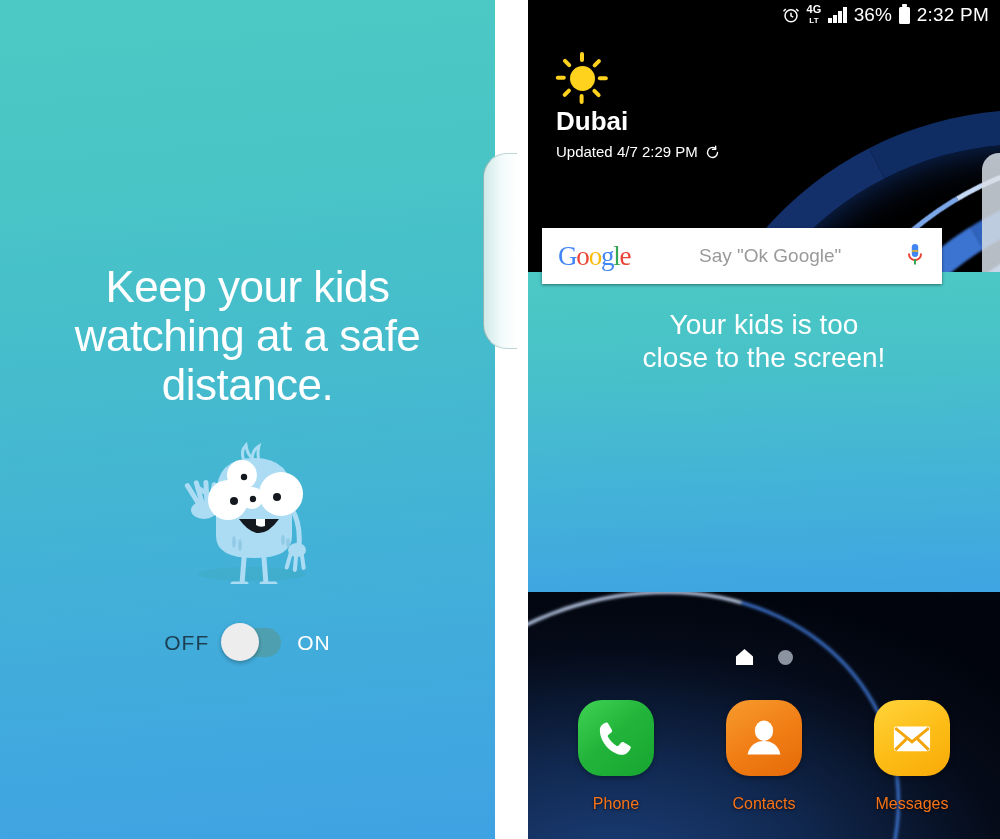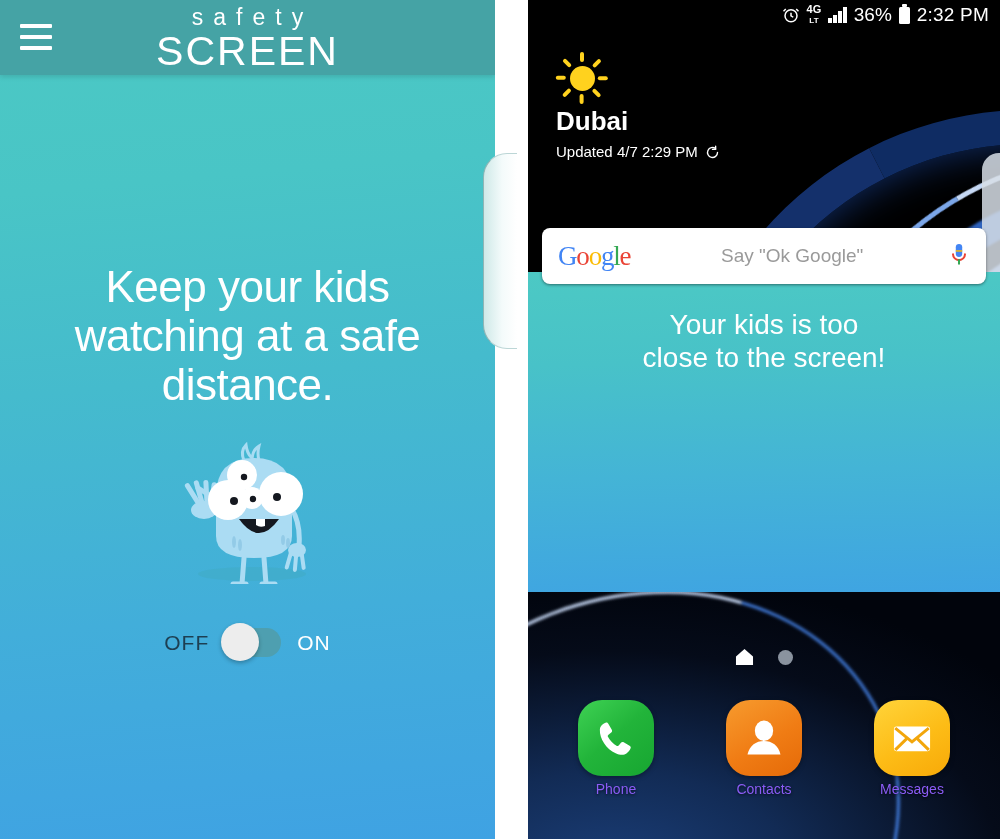--- a/index.html
+++ b/index.html
@@ -178,22 +178,22 @@
   .w-sun .ray{
     position:absolute; left:24.2px; top:0px; width:3.6px; height:10px;
     background:#FFD21E; border-radius:2px; transform-origin:1.8px 26px;
   }
   .w-city{ font-size:26px; margin-top:2px; font-weight:700; }
   .w-updated{ font-size:15px; margin-top:6px; display:flex; align-items:flex-end; gap:7px; }
   .refresh-ic{ width:15px; height:15px; }
 
   
   .gbar{
-    position:absolute; left:14px; top:228px; width:444px; height:56px;
-    background:#fff; border-radius:8px; z-index:9;
+    position:absolute; left:14px; top:228px; width:400px; height:56px;
+    background:#fff; border-radius:0; z-index:9;
     box-shadow:0 1px 3px rgba(0,0,0,.45);
     display:flex; align-items:center; padding:0 16px;gap:12px;
   }
   .glogo{ font-size:27px; letter-spacing:-1.2px; font-family:"Liberation Serif", serif; }
   .glogo .b{color:#4285F4;} .glogo .r{color:#EA4335;}
   .glogo .y{color:#FBBC05;} .glogo .g{color:#34A853;}
   .gphrase{ flex:1; text-align:center; color:#9A9A9A; font-size:19px; padding-left:14px;}
   .mic{ width:22px; height:30px; margin-left:8px; }
 
   
@@ -223,42 +223,31 @@
   .dock-item{ width:96px; text-align:center; cursor:pointer; }
   .app-ic{
     width:76px; height:76px; margin:0 auto; border-radius:24px;
     display:flex; align-items:center; justify-content:center;
     box-shadow:0 2px 5px rgba(0,0,0,.35);
   }
   .ic-phone{ background:linear-gradient(140deg,#3FD254 0%, #22B43A 48%, #17A631 100%); }
   .ic-contacts{ background:linear-gradient(150deg,#F79B2E 0%, #F07C14 55%, #E56A08 100%); }
   .ic-messages{ background:linear-gradient(150deg,#FFD43A 0%, #FDBC16 55%, #F8A908 100%); }
   .ic-apps{ background:linear-gradient(150deg,#FFFFFF 0%, #EEF0F2 55%, #E2E6EA 100%); }
-  .dock-label{ color:#8b5cf6; font-size:14px; margin-top:5px; text-shadow:0 1px 3px rgba(0,0,0,.7); }
+  .dock-label{ color:#f97316; font-size:16px; margin-top:19px; text-shadow:0 1px 3px rgba(0,0,0,.7); }
   .apps-grid{ display:grid; grid-template-columns:repeat(3,11px); gap:6px; }
   .apps-grid i{ display:block; width:11px; height:11px; border-radius:50%; background:#7d8996; }
 </style>
 </head>
 <body>
 
 <div class="stage">
 
   <div class="left-panel">
 
-    <div class="app-header">
-      <div class="hamburger">
-        <span></span>
-          <span></span>
-          <span></span>
-      </div>
-      <div class="brand">
-        <div class="brand-top">safety</div>
-        <div class="brand-bottom">SCREEN</div>
-      </div>
-    </div>
 
     <div class="headline">Keep your kids watching at a safe distance.</div>
 
     <div class="monster-left">
       <svg viewBox="0 0 150 160" width="150" height="160">
         <ellipse cx="76" cy="150" rx="54" ry="7" fill="#3FA9B9" opacity=".35"></ellipse>
         <path d="M68 37 q-4-10 2-16 q1 8 5 12" fill="none" stroke="#A8DCF2" stroke-width="3" stroke-linecap="round"></path>
         <path d="M76 37 q0-11 7-15 q-2 8 0 14" fill="none" stroke="#A8DCF2" stroke-width="3" stroke-linecap="round"></path>
         <path d="M40 72 q0-38 38-38 q38 0 38 38 l0 40 q0 22-38 22 q-38 0-38-22 z" fill="#ABDCF3"></path>
         <path d="M68 134 l-2 26" stroke="#ABDCF3" stroke-width="5" stroke-linecap="round" fill="none"></path>

